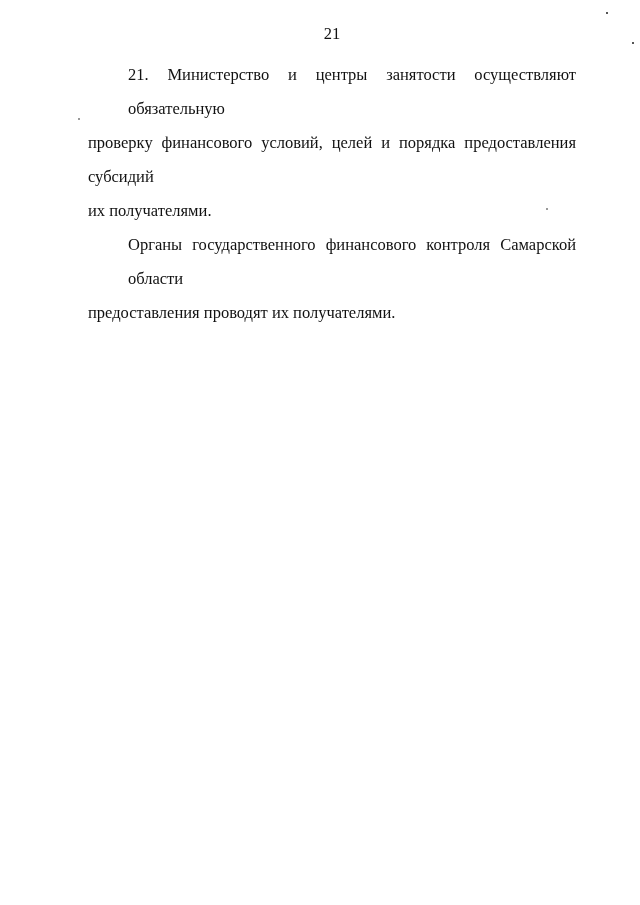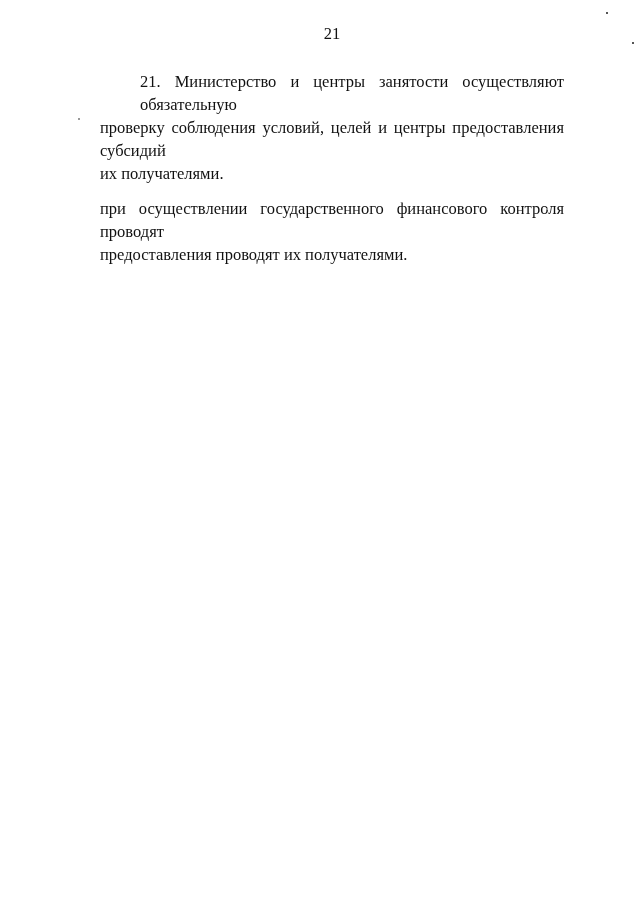--- a/index.html
+++ b/index.html
@@ -3,42 +3,42 @@
 <meta charset="utf-8">
 <style>
   html, body { margin: 0; padding: 0; background: #ffffff; }
   body { width: 640px; height: 905px; position: relative; overflow: hidden;
          font-family: "Liberation Serif", "DejaVu Serif", serif; color: #111; }
   .page { position: absolute; left: 8px; top: 0; width: 640px; height: 811px; background: #fff; }
   .page-edge { position: absolute; right: 0; top: 0; width: 2px; height: 905px; background: #d8d8d8; }
   .page-number { position: absolute; top: 24px; left: 0; width: 648px; text-align: center;
                  font-size: 16.5px; }
   .body-text { position: absolute; left: 80px; top: 58px; width: 488px; font-size: 16.5px; }
-  .para { margin: 12px; line-height: 23px; text-align: justify; text-indent: 40px; }
+  .para { margin: 0; line-height: 34px; text-align: justify; text-indent: 40px; }
   .line { display: block; text-align: justify; text-align-last: justify; }
   .line.last { text-align-last: left; }
   .line.indent { padding-left: 40px; }
   .speck { position: absolute; width: 2px; height: 2px; background: #555; }
 </style>
 </head>
 <body>
 
 <div class="page">
   <div class="page-edge"></div>
 
   <div class="page-number">21</div>
 
   <div class="body-text">
     <div class="para" style="text-indent:0">
       <span class="line indent">21. Министерство и центры занятости осуществляют обязательную</span>
-      <span class="line">проверку соблюдения условий, целей и центры предоставления субсидий</span>
+      <span class="line">проверку финансового условий, целей и порядка предоставления субсидий</span>
       <span class="line last">их получателями.</span>
     </div>
     <div class="para" style="text-indent:0">
-      <span class="line">при осуществлении государственного финансового контроля проводят</span>
+      <span class="line indent">Органы государственного финансового контроля Самарской области</span>
       <span class="line last">предоставления проводят их получателями.</span>
     </div>
   </div>
 
   <div class="speck" style="left:598px; top:12px;"></div>
   <div class="speck" style="left:624px; top:42px;"></div>
   <div class="speck" style="left:70px; top:118px; background:#999;"></div>
   <div class="speck" style="left:538px; top:208px; background:#999;"></div>
 </div>
 

